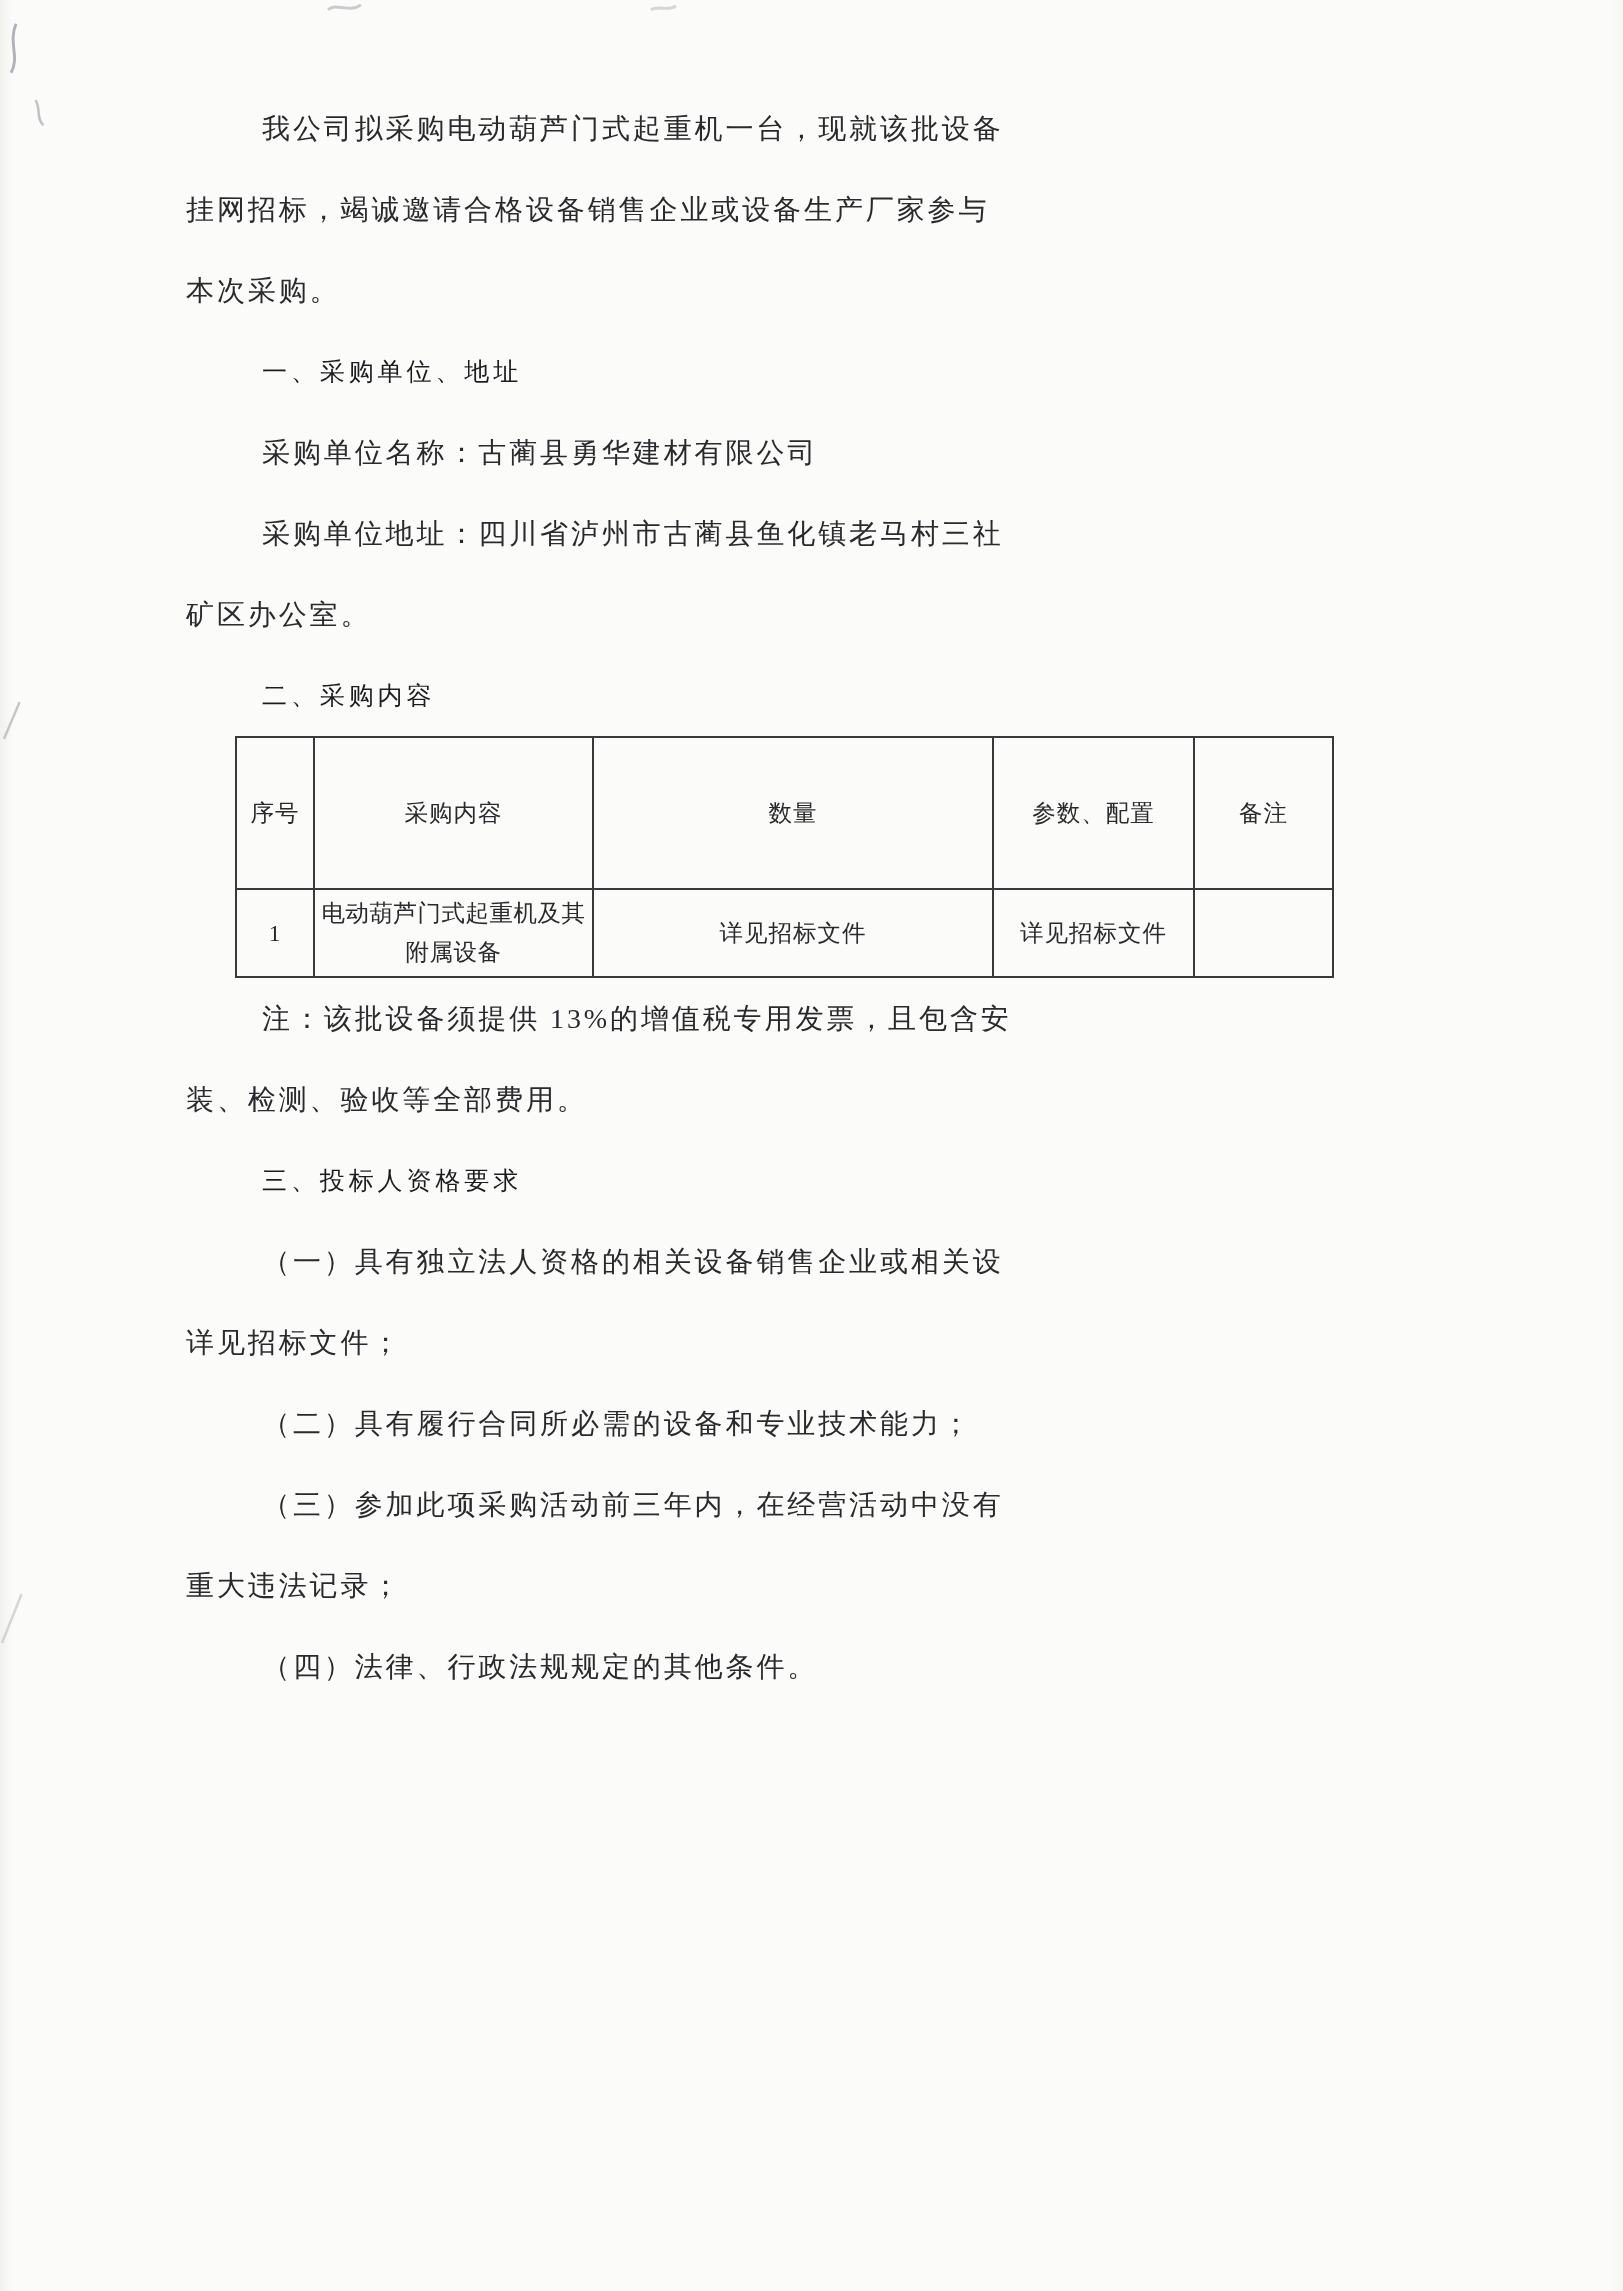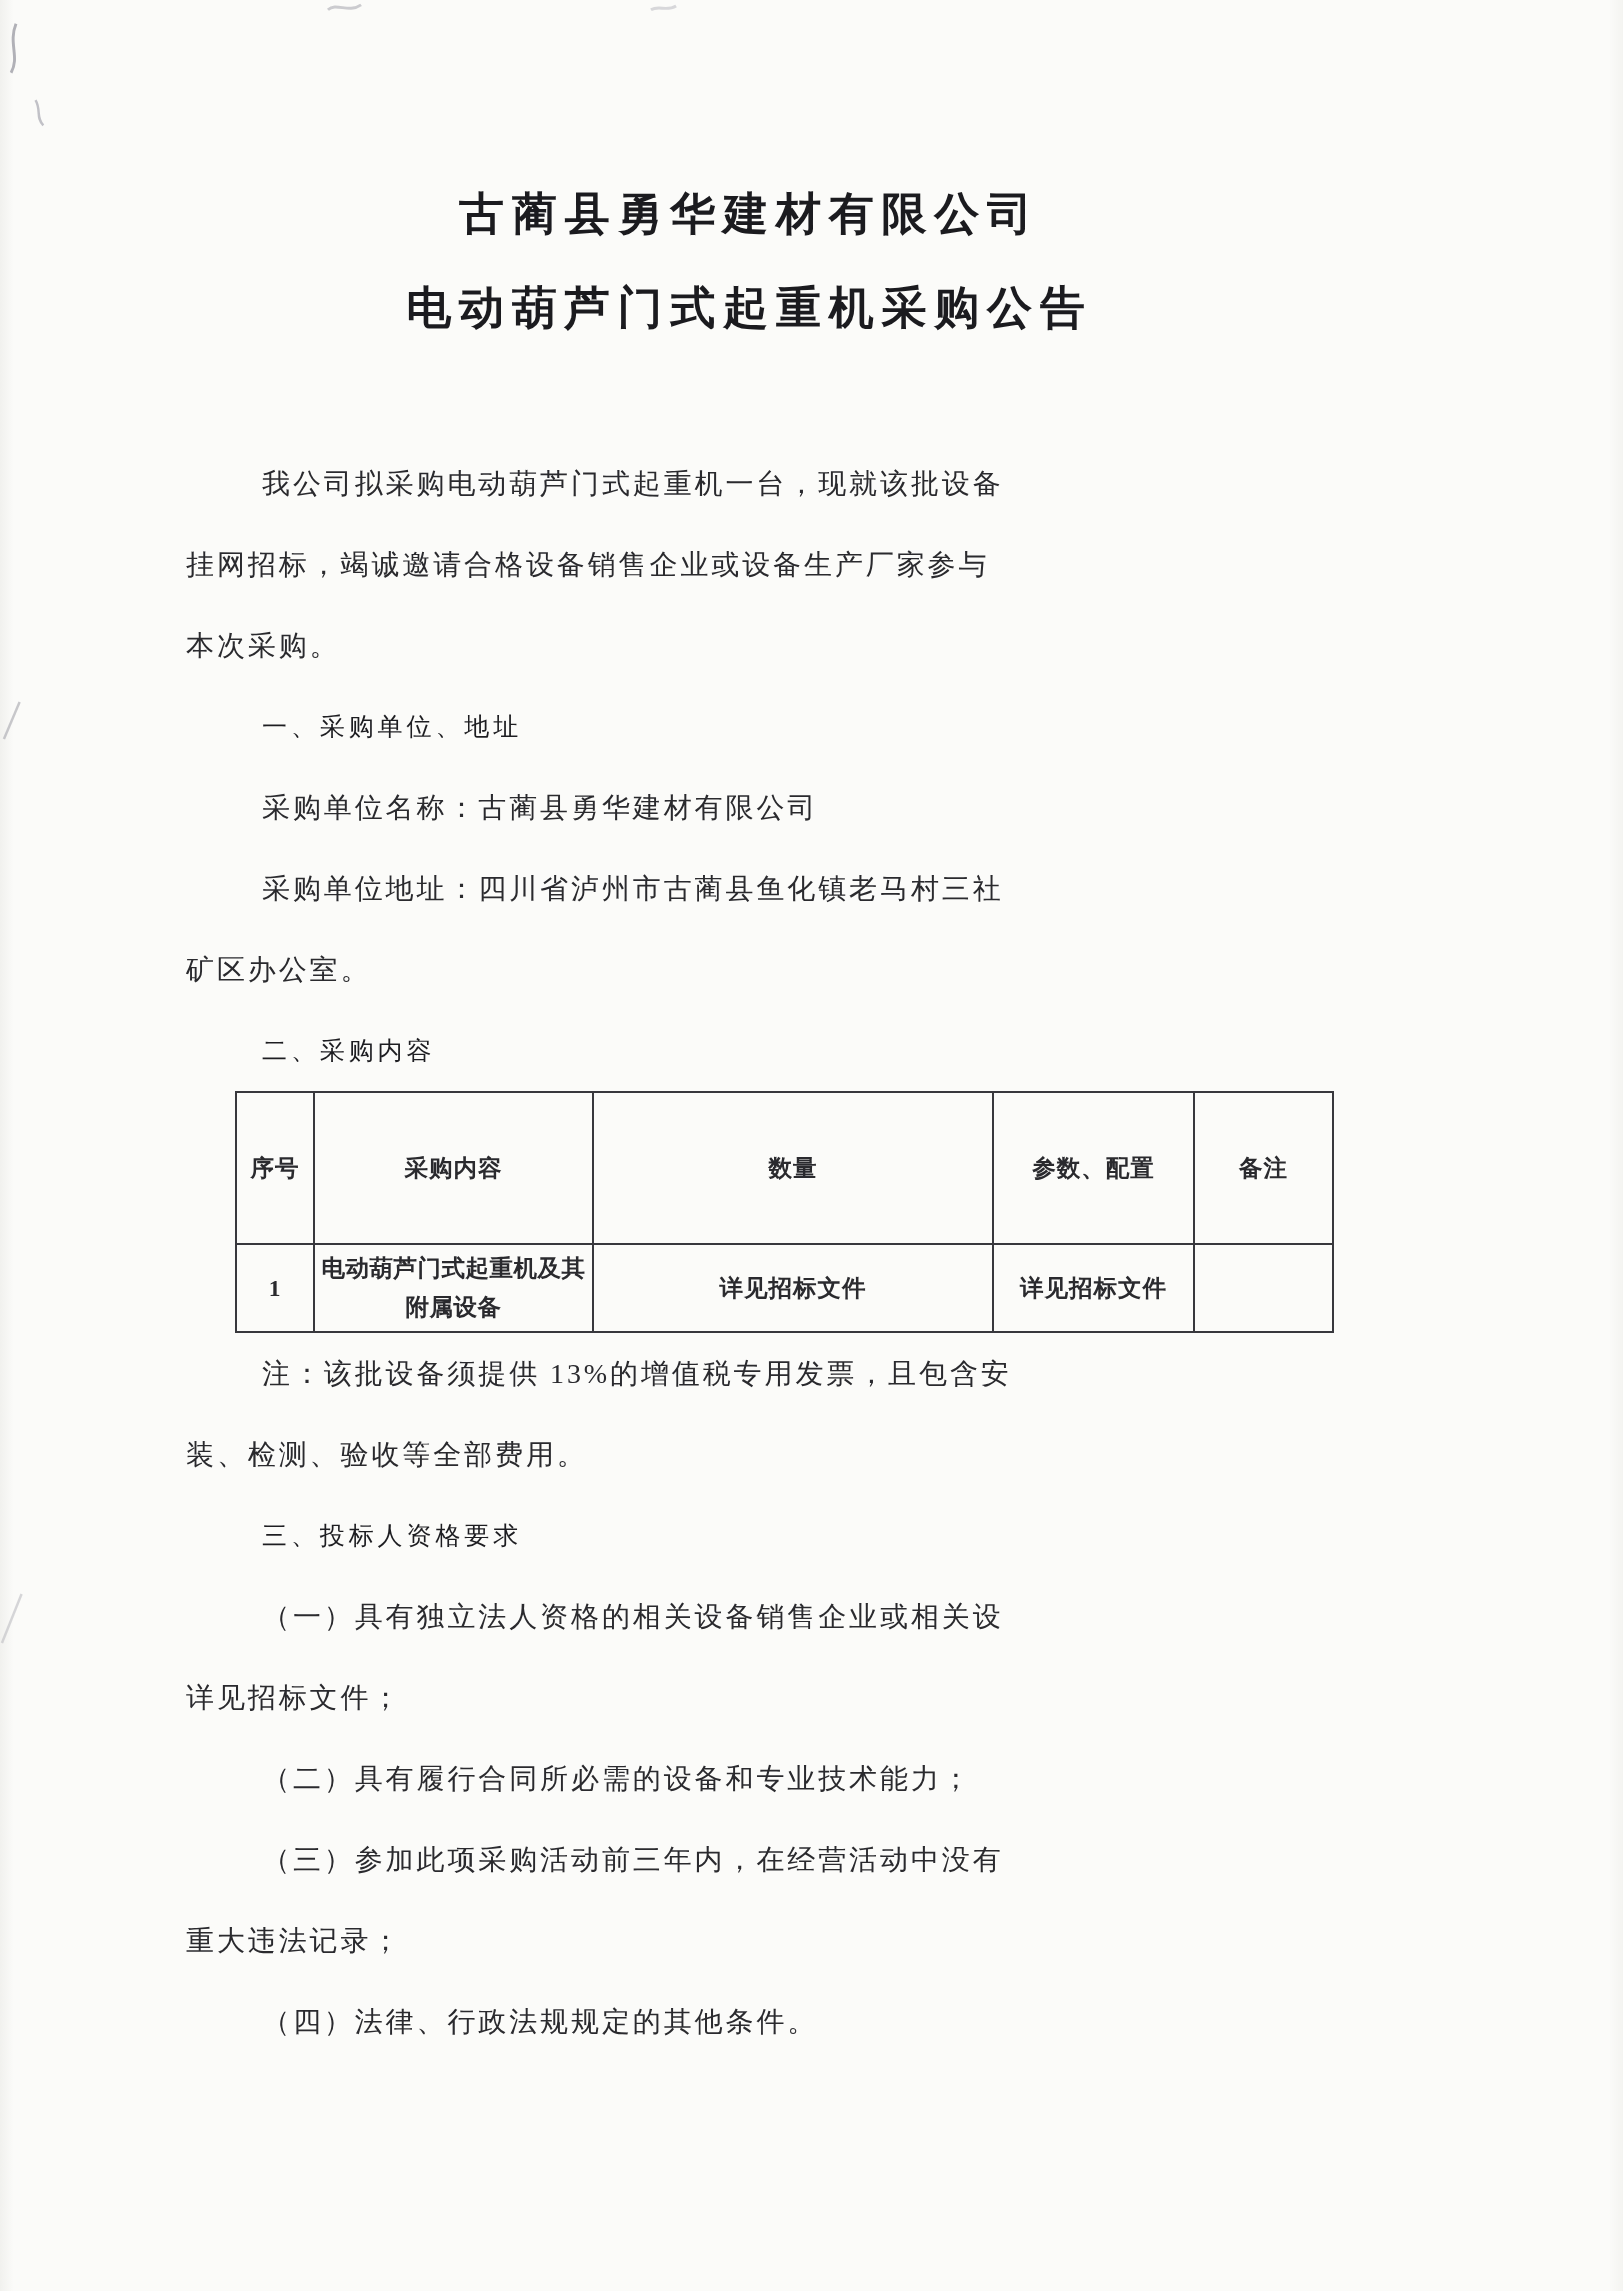--- a/index.html
+++ b/index.html
@@ -56,21 +56,21 @@
     margin-left:49px;
     width:1098px;
     font-size:23.5px;
     letter-spacing:1px;
     color:#2a2a2e;
   }
   table.purchase th, table.purchase td{
     border:2px solid #38383d;
     text-align:center;
     vertical-align:middle;
-    font-weight:700;
+    font-weight:400;
     padding:2px 3.9px;
     overflow:hidden;
   }
   tr.header-row{height:152px;}
   tr.data-row{height:88px;}
   td.wrap{line-height:39px;letter-spacing:0.5px;}
   .note{margin-top:0;}
   .artifact{position:absolute;pointer-events:none;}
 </style>
 </head>
@@ -90,24 +90,20 @@
   </svg>
   <svg class="artifact" style="left:0px;top:698px;" width="25.5" height="45" viewBox="0 0 26 46">
     <path d="M4 42 L 20 4" stroke="#b0b0b6" stroke-width="2.5" fill="none" opacity="0.7"></path>
   </svg>
   <svg class="artifact" style="left:0px;top:1588px;" width="25.5" height="59" viewBox="0 0 26 60">
     <path d="M2 56 L 22 6" stroke="#bcbcc2" stroke-width="2.5" fill="none" opacity="0.6"></path>
   </svg>
 
   <div class="content">
 
-    <h1 class="title-block">
-      <span class="title-line">古蔺县勇华建材有限公司</span>
-      <span class="title-line">电动葫芦门式起重机采购公告</span>
-    </h1>
 
     <p class="body-line indent intro">我公司拟采购电动葫芦门式起重机一台，现就该批设备</p>
     <p class="body-line">挂网招标，竭诚邀请合格设备销售企业或设备生产厂家参与</p>
     <p class="body-line">本次采购。</p>
 
     <h2 class="heading">一、采购单位、地址</h2>
     <p class="body-line indent">采购单位名称：古蔺县勇华建材有限公司</p>
     <p class="body-line indent">采购单位地址：四川省泸州市古蔺县鱼化镇老马村三社</p>
     <p class="body-line">矿区办公室。</p>
 

